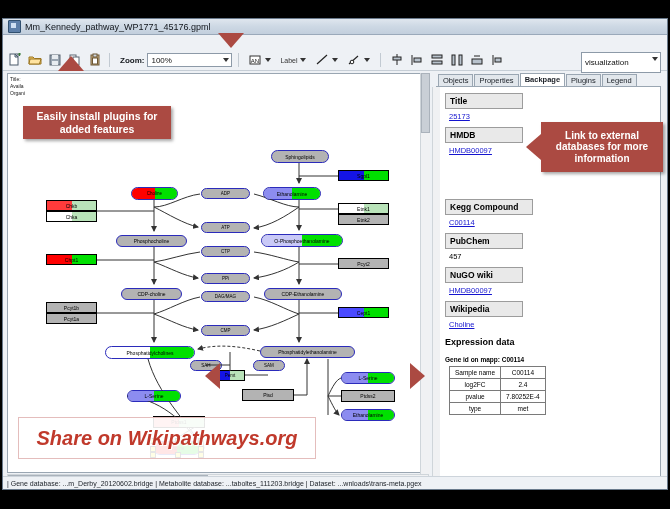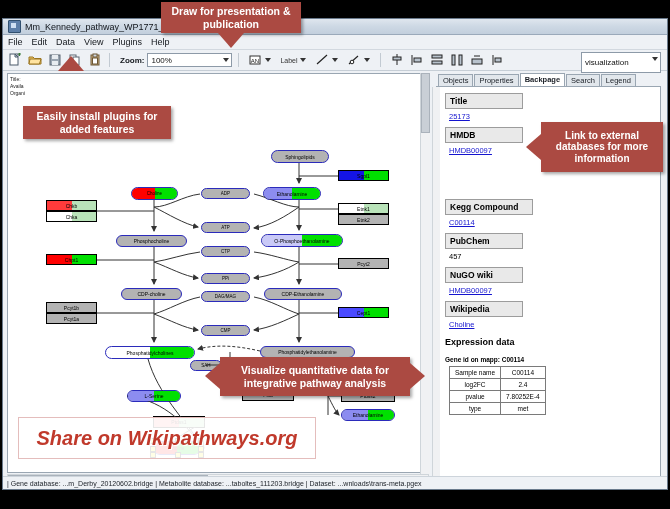--- a/index.html
+++ b/index.html
@@ -86,28 +86,20 @@
 
 <div id="root">
 
   <div class="win">
 
     <div class="titlebar">
       <div class="tico"></div>
       <div class="ttxt">Mm_Kennedy_pathway_WP1771_45176.gpml</div>
     </div>
 
-    <div class="menubar">
-      <span>File</span>
-      <span>Edit</span>
-      <span>Data</span>
-      <span>View</span>
-      <span>Plugins</span>
-      <span>Help</span>
-    </div>
 
     <div class="toolbar">
       <div class="tbtn">
         <svg width="16" height="16">
             <rect x="3" y="2" width="8" height="11" fill="#fff" stroke="#4b5a6b"></rect>
             <path d="M8 2 L11 5 L8 5 Z" fill="#c9d6e4" stroke="#4b5a6b"></path>
             <path d="M11 2 l3 0 M12.5 1 l0 3" stroke="#3a7a3a" stroke-width="1.2"></path>
           </svg>
       </div>
       <div class="tbtn">
@@ -430,21 +422,21 @@
     </div>
     <div class="hscroll">
       <div class="thumb" style="left:0;top:0;width:200px;height:7px;"></div>
     </div>
 
     <div class="rpanel">
       <div class="tabs">
         <div class="tab">Objects</div>
         <div class="tab">Properties</div>
         <div class="tab active">Backpage</div>
-        <div class="tab">Search</div>
+        <div class="tab">Plugins</div>
         <div class="tab">Legend</div>
       </div>
 
       <div class="tabbody">
         <div class="dbbox">Title</div>
         <div class="dblink">25173</div>
 
         <div class="dbbox">HMDB</div>
         <div class="dblink">HMDB00097</div>
 
@@ -486,30 +478,28 @@
       </div>
 
       <div class="vscroll" style="left:0;top:14px;width:7px;height:392px;"></div>
     </div>
 
     <div class="statusbar">
       <span>| Gene database: ...m_Derby_20120602.bridge | Metabolite database: ...taboltes_111203.bridge | Dataset: ...wnloads\trans-meta.pgex</span>
     </div>
   </div>
 
-  <div class="callout co-shadow" style="left:161px;top:2px;width:140px;height:31px;font-size:10.5px;">Draw for presentation &amp; publication</div>
   <div class="arrow-dn" style="left:218px;top:33px;"></div>
 
   <div class="callout co-shadow" style="left:23px;top:71px;width:148px;height:33px;font-size:10.5px;margin-top:35px;">Easily install plugins for added features</div>
   <div class="arrow-up" style="left:58px;top:56px;"></div>
 
   <div class="callout co-shadow" style="left:541px;top:122px;width:122px;height:50px;font-size:10px;padding:0 4px;box-sizing:border-box;">Link  to external databases  for more information</div>
   <div class="arrow-lt" style="left:526px;top:134px;"></div>
 
-  <div class="callout co-shadow" style="left:220px;top:357px;width:190px;height:39px;font-size:10.5px;padding:0 4px;box-sizing:border-box;">Visualize quantitative data  for integrative pathway analysis</div>
   <div class="arrow-lt" style="left:205px;top:363px;"></div>
   <div style="position:absolute;left:410px;top:363px;width:0;height:0;border-top:13px solid transparent;border-bottom:13px solid transparent;border-left:15px solid #ab4a42;z-index:40;"></div>
 
   <div class="share">
     <span>Share on Wikipathways.org</span>
   </div>
 
 </div>
 
 </body></html>

